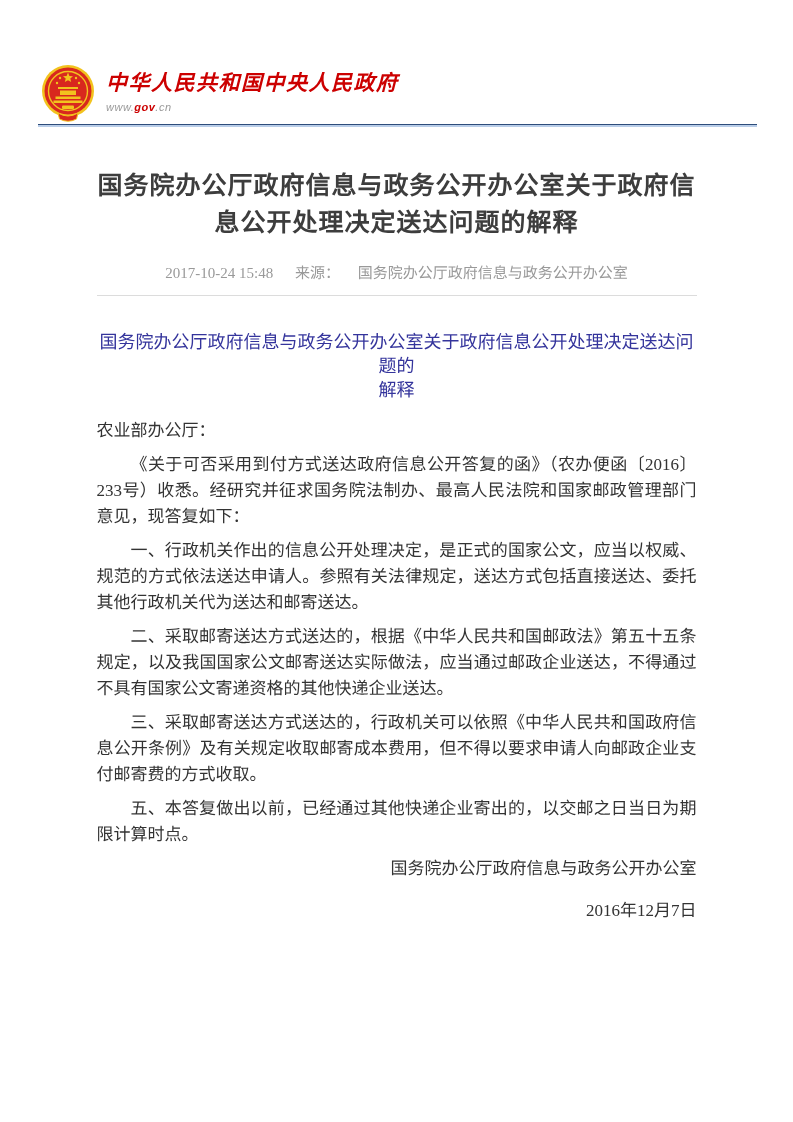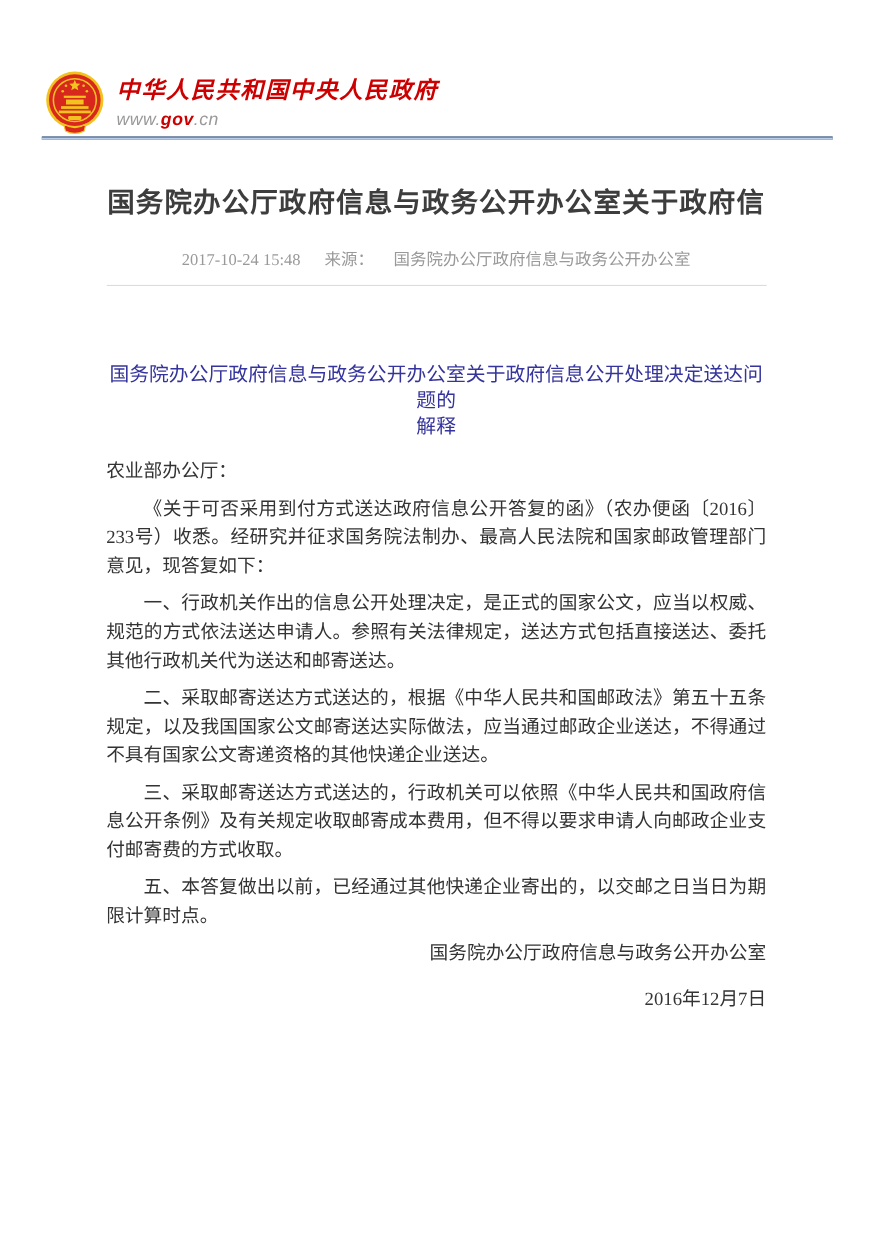--- a/index.html
+++ b/index.html
@@ -32,21 +32,21 @@
     font-family: "Liberation Sans", "DejaVu Sans", sans-serif;
     font-size: 21px;
     font-weight: bold;
     letter-spacing: 1.5px;
     color: var(--brand_red, #cc0000);
     line-height: 26px;
   }
   .site-url {
     margin-top: 5px;
     font-family: "Liberation Sans", "DejaVu Sans", sans-serif;
-    font-size: 16px;
+    font-size: 11px;
     color: var(--meta_gray, #9a9a9a);
     letter-spacing: 0.5px;
   }
   .site-url .gov {
     color: var(--brand_red, #cc0000);
     font-weight: bold;
   }
   .header-rule {
     margin: 2px 36px 0 38px;
     height: 3px;
@@ -81,21 +81,21 @@
 
   .article-body {
     width: 600px;
     margin: 0 auto;
     color: var(--body_text, #333333);
     font-size: 17px;
     line-height: 26px;
     text-align: justify;
   }
   .doc-heading {
-    margin-top: 68px;
+    margin-top: 34px;
     text-align: center;
     color: var(--heading_blue, #34349c);
     font-size: 18px;
     line-height: 24px;
     text-align: center;
   }
   .doc-heading div { text-align: center; }
   .salutation { margin-top: 16px; text-indent: 0; }
   .para { margin-top: 8px; text-indent: 2em; }
   .signature { margin-top: 8px; text-align: right; text-indent: 0; }
@@ -127,20 +127,21 @@
       <div class="brand-text">
         <div class="site-name">中华人民共和国中央人民政府</div>
         <div class="site-url"><span>www.</span><span class="gov">gov</span><span>.cn</span></div>
       </div>
     </div>
   </div>
   <div class="header-rule"></div>
 
   <h1 class="article-title">
     <div>国务院办公厅政府信息与政务公开办公室关于政府信</div>
+    <div>息公开处理决定送达问题的解释</div>
   </h1>
 
   <div class="article-meta">
     <span class="m-datetime">2017-10-24 15:48</span>
     <span class="m-label">来源：</span>
     <span>国务院办公厅政府信息与政务公开办公室</span>
   </div>
 
   <hr class="meta-divider">
 

